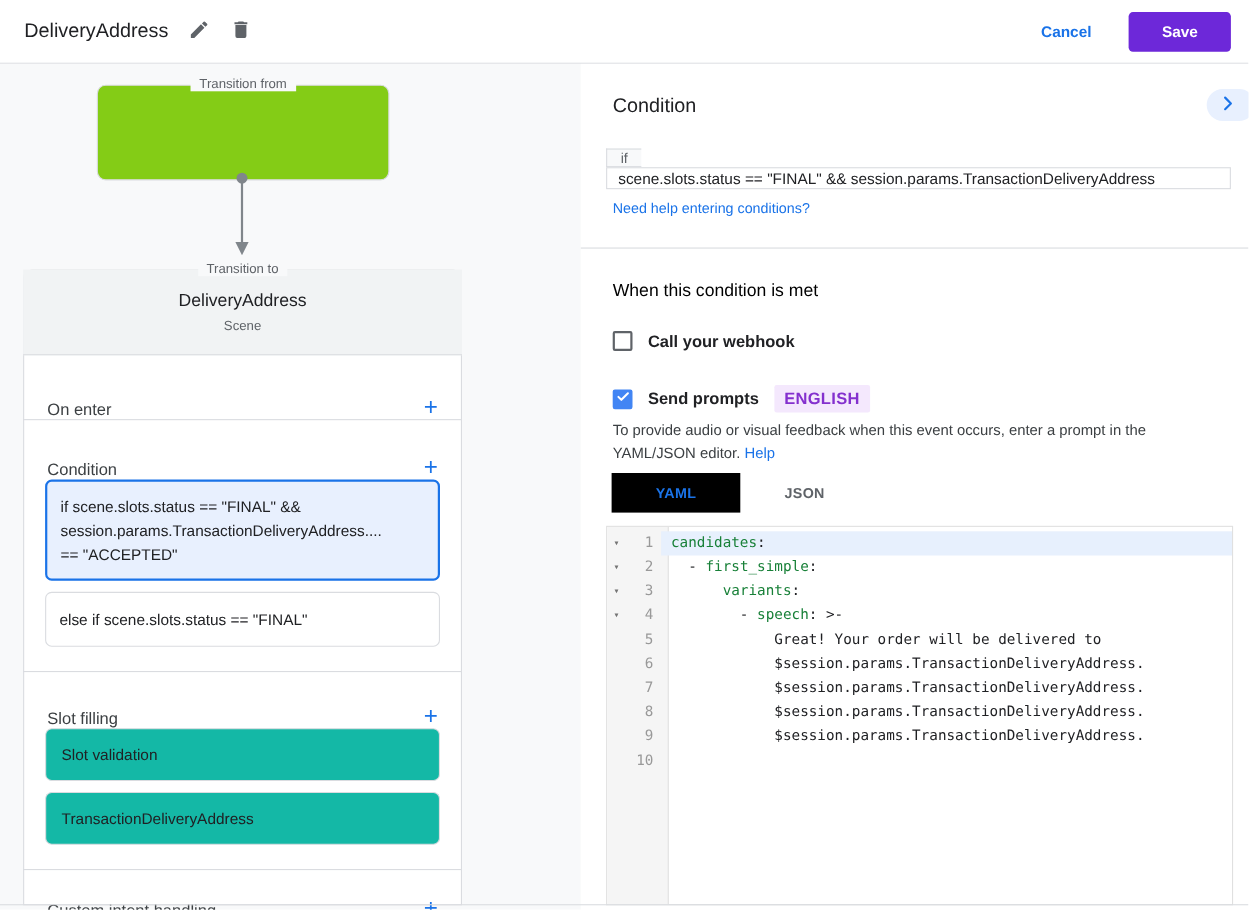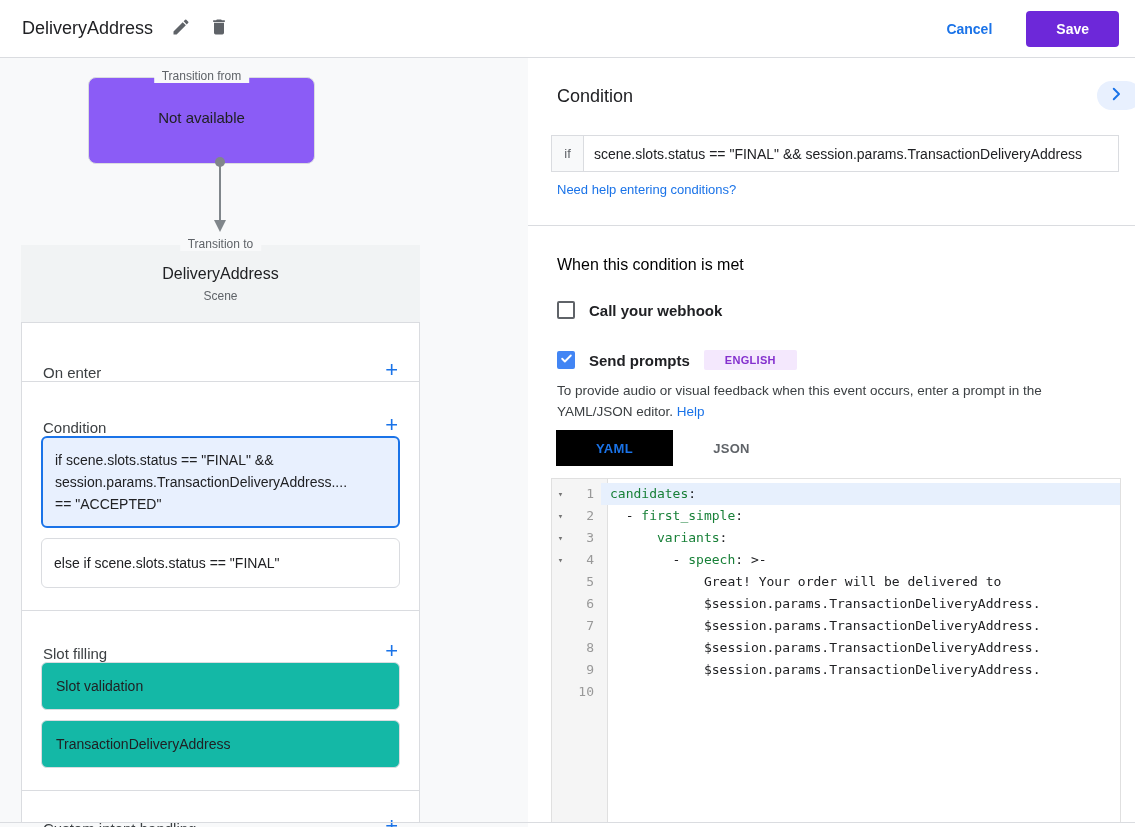--- a/index.html
+++ b/index.html
@@ -14,21 +14,21 @@
   .topbar-actions { margin-left:auto; display:flex; align-items:center; margin-right:16px; }
   .cancel-btn { background:none; border:none; color:#1a73e8; font-size:14px; font-weight:600; padding:9px 18px; cursor:pointer; }
   .save-btn { background:#6d28d9; border:none; color:#fff; font-size:14px; font-weight:600; padding:10px 30px; border-radius:4px; margin-left:16px; cursor:pointer; }
 
   
   .main { position:absolute; left:0; top:58px; width:1135px; height:769px; }
   .left-panel { position:absolute; left:0; top:0; width:528px; height:769px; background:#f8f9fa; }
   .right-panel { position:absolute; left:528px; top:0; width:607px; height:769px; background:#fff; }
 
   
-  .from-box { position:absolute; left:88px; top:19px; width:227px; height:87px; background:#8b5cf6; border:1px solid #dadce0; border-radius:8px; }
+  .from-box { position:absolute; left:88px; top:19px; width:266px; height:87px; background:#84cc16; border:1px solid #dadce0; border-radius:8px; }
   .fieldset-legend { position:absolute; top:-9px; left:50%; transform:translateX(-50%); background:#f8f9fa; padding:0 8px; font-size:12px; color:#5f6368; white-space:nowrap; }
   .from-box .box-value { position:absolute; left:0; right:0; top:31px; text-align:center; font-size:15px; color:#202124; }
   .connector { position:absolute; left:210px; top:98px; }
 
   .scene-card { position:absolute; left:21px; top:187px; width:399px; height:578px; background:#fff; border:1px solid #dadce0; border-radius:8px 8px 0 0; overflow:hidden; }
   .scene-card-wrap { position:absolute; left:21px; top:187px; width:399px; }
   .scene-header { height:78px; background:#f1f3f4; border-bottom:1px solid #dadce0; text-align:center; }
   .scene-title { padding-top:20px; font-size:16px; color:#202124; }
   .scene-subtitle { margin-top:6px; font-size:12px; color:#5f6368; }
 
@@ -41,32 +41,32 @@
 
   .cond-card-selected { border:2px solid #1a73e8; background:#e8f0fe; border-radius:6px; padding:11px 12px; font-size:14px; color:#202124; line-height:22px; }
   .cond-card { border:1px solid #dadce0; background:#fff; border-radius:6px; padding:13px 12px; font-size:14px; color:#202124; line-height:22px; margin-top:10px; }
   .slot-card { border:1px solid #dadce0; background:#14b8a6; border-radius:6px; height:48px; display:flex; align-items:center; padding:0 14px; font-size:14px; color:#202124; }
   .slot-card + .slot-card { margin-top:10px; }
   .row-custom { height:46px; }
 
   
   .rp-heading { position:absolute; left:29px; top:28px; font-size:18px; color:#202124; }
   .expand-btn { position:absolute; right:-6px; top:23px; width:44px; height:29px; background:#e8f0fe; border:none; border-radius:15px; cursor:pointer; display:flex; align-items:center; padding-left:10px; }
-  .if-row { position:absolute; left:23px; top:77px; width:568px; height:37px; display:flex; }
+  .if-row { position:absolute; left:23px; top:77px; width:568px; height:37px; display:flex;flex-direction:column; }
   .if-cell { width:32px; background:#f8f9fa; border:1px solid #dadce0; border-right:none; display:flex; align-items:center; justify-content:center; font-size:13px; color:#5f6368; }
   .if-input { flex:1; border:1px solid #dadce0; background:#fff; font-family:"Liberation Sans",sans-serif; font-size:14px; color:#202124; padding:0 10px; white-space:nowrap; overflow:hidden; min-width:0; }
   .help-link { position:absolute; left:29px; top:124px; font-size:13px; color:#1a73e8; text-decoration:none; }
   .rp-divider { position:absolute; left:0; top:167px; width:607px; height:1px; background:#dadce0; }
   .when-heading { position:absolute; left:29px; top:198px; font-size:16px; font-weight:500; color:#000000; }
 
   .check-row { position:absolute; left:29px; display:flex; align-items:center; }
   .checkbox { width:18px; height:18px; border:2px solid #5f6368; border-radius:2px; background:#fff; cursor:pointer; flex:none; }
   .checkbox.checked { border-color:#4285f4; background:#4285f4; display:flex; align-items:center; justify-content:center; }
   .check-label { margin-left:14px; font-size:15px; font-weight:600; color:#202124; }
-  .lang-badge { margin-left:14px; background:#f4e8fd; color:#8430ce; font-size:11px; font-weight:700; letter-spacing:.3px; padding:4px 21px; border-radius:2px; }
+  .lang-badge { margin-left:14px; background:#f4e8fd; color:#8430ce; font-size:15px; font-weight:700; letter-spacing:.3px; padding:4px 9px; border-radius:2px; }
 
   .prompt-desc { position:absolute; left:29px; top:322px; width:556px; font-size:13.5px; color:#3c4043; line-height:21px; }
   .prompt-desc a { color:#1a73e8; text-decoration:none; }
 
   .tabs { position:absolute; left:28px; top:372px; display:flex; }
   .tab { width:117px; height:36px; display:flex; align-items:center; justify-content:center; font-size:13px; font-weight:600; letter-spacing:.3px; cursor:pointer; }
   .tab.active { background:#000000; color:#1a73e8; }
   .tab.inactive { color:#5f6368; }
 
   .editor { position:absolute; left:23px; top:420px; width:570px; height:345px; border:1px solid #e0e0e0; background:#fff; overflow:hidden; }
@@ -107,21 +107,20 @@
       <button class="save-btn">Save</button>
     </div>
   </div>
 
   <div class="main">
 
     <div class="left-panel">
 
       <div class="from-box">
         <span class="fieldset-legend">Transition from</span>
-        <div class="box-value">Not available</div>
       </div>
 
       <span class="connector">
         <svg width="20" height="78" viewBox="0 0 20 78">
           <circle cx="10" cy="6" r="5" fill="#80868b"></circle>
           <line x1="10" y1="6" x2="10" y2="64" stroke="#80868b" stroke-width="2"></line>
           <polygon points="4,64 16,64 10,76" fill="#80868b"></polygon>
         </svg>
       </span>
 

